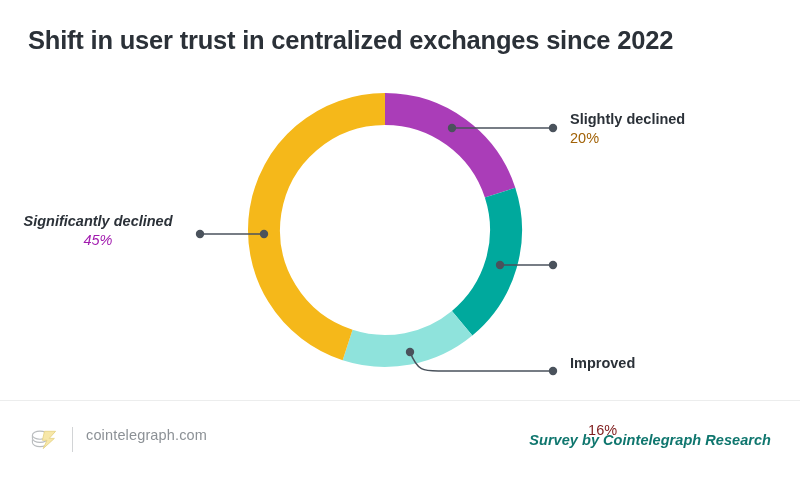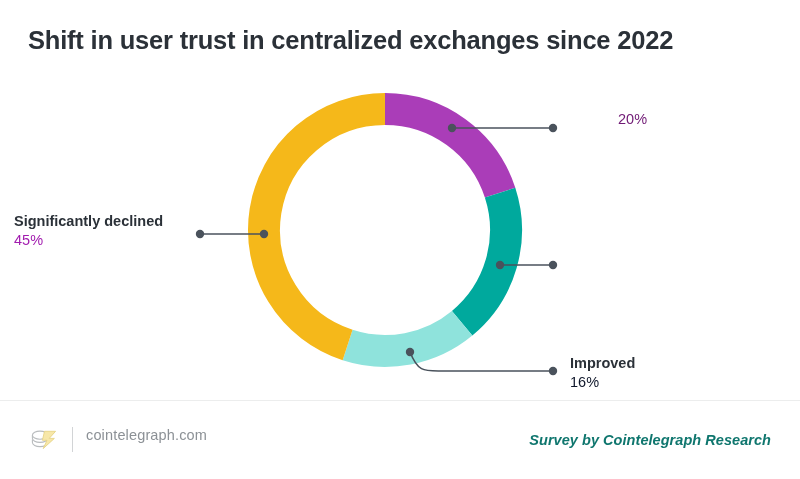--- a/index.html
+++ b/index.html
@@ -55,39 +55,40 @@
     white-space: nowrap;
   }
   .callout-value {
     font-size: 14.5px;
     font-weight: normal;
     line-height: 1.28;
     white-space: nowrap;
   }
 
   #callout-significantly-declined {
-    left: 14px;
+    left: 4px;
     top: 212px;
     width: 188px;
-    text-align: left;
+    text-align: center;
+    font-style: italic;
   }
   #callout-slightly-declined {
     left: 570px;
     top: 110px;
     text-align: left;
   }
   #callout-about-the-same {
     left: 570px;
     top: 244px;
     text-align: left;
   }
   #callout-improved {
     left: 570px;
     top: 354px;
-    text-align: left;
+    text-align: center;
   }
 
   
   #footer-rule {
     position: absolute;
     left: 0;
     top: 400px;
     width: 800px;
     height: 1px;
     background: #eceded;
@@ -165,27 +166,28 @@
       <circle cx="200" cy="234" r="4.2"></circle>
     </g>
   </svg>
 
   <div class="callout" id="callout-significantly-declined">
     <div class="callout-label">Significantly declined</div>
     <div class="callout-value" id="value-significantly-declined" style="color: #a21caf;">45%</div>
   </div>
 
   <div class="callout" id="callout-slightly-declined">
-    <div class="callout-value" id="value-slightly-declined" style="color: #701a75; margin-left: 48px;">20%</div>
+    <div class="callout-label">Slightly declined</div>
+    <div class="callout-value" id="value-slightly-declined" style="color: #a16207;">20%</div>
   </div>
 
 
   <div class="callout" id="callout-improved">
     <div class="callout-label">Improved</div>
-    <div class="callout-value" id="value-improved" style="color: #0f172a;">16%</div>
+    <div class="callout-value" id="value-improved" style="color: #7f1d1d; margin-top: 48px;">16%</div>
   </div>
 
   <div id="footer-rule"></div>
 
   <div id="footer">
     <div id="footer-brand">
       <svg id="logo-icon" viewBox="0 0 30 26">
         <g fill="none" stroke="#b9bcbe" stroke-width="1.1">
           <ellipse cx="11" cy="8.2" rx="7.6" ry="4.1"></ellipse>
           <path d="M3.4 8.2 v3.1 c0 2.27 3.4 4.1 7.6 4.1 s7.6-1.83 7.6-4.1 V8.2"></path>

